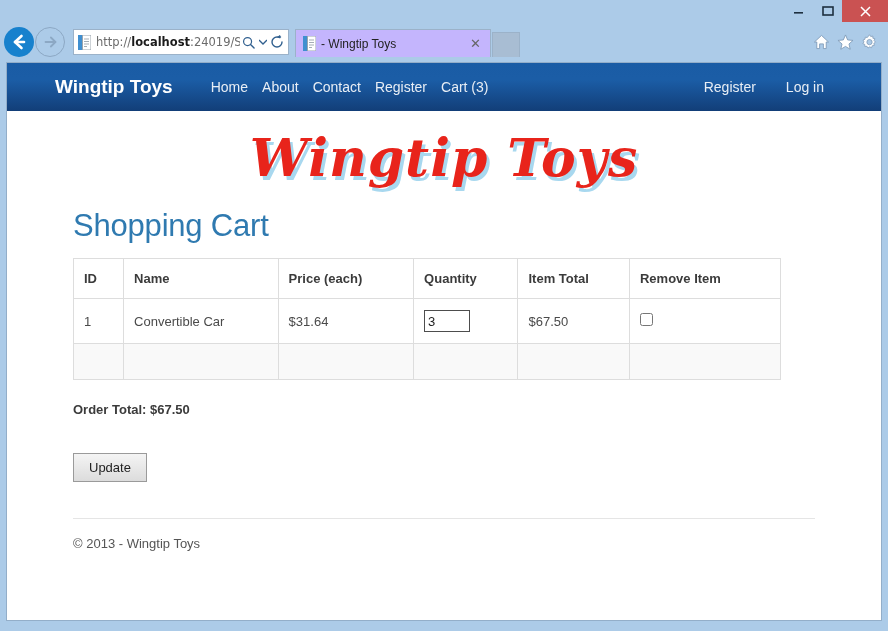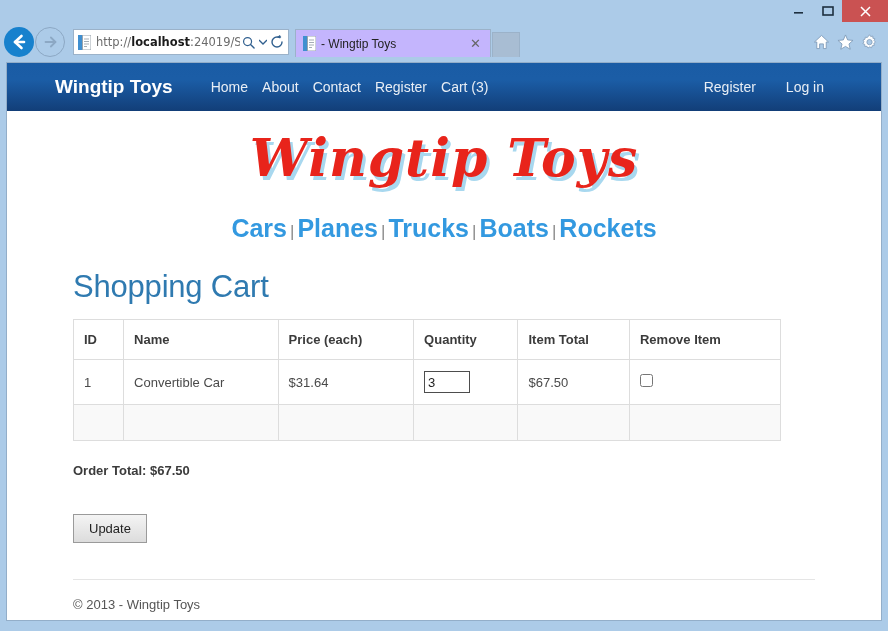--- a/index.html
+++ b/index.html
@@ -409,23 +409,20 @@
       <div class="navright">
         <a href="#">Register</a>
         <a href="#">Log in</a>
       </div>
     </div>
 
     <div class="content">
 
       <div class="logo">Wingtip Toys</div>
 
-      <div class="categories">
-        <a href="#">Cars</a><span class="sep">|</span><a href="#">Planes</a><span class="sep">|</span><a href="#">Trucks</a><span class="sep">|</span><a href="#">Boats</a><span class="sep">|</span><a href="#">Rockets</a>
-      </div>
 
       <h1 class="page-title">Shopping Cart</h1>
 
       <table class="cart">
         <thead>
           <tr>
             <th class="col-id">ID</th>
             <th class="col-name">Name</th>
             <th class="col-price">Price (each)</th>
             <th class="col-qty">Quantity</th>

